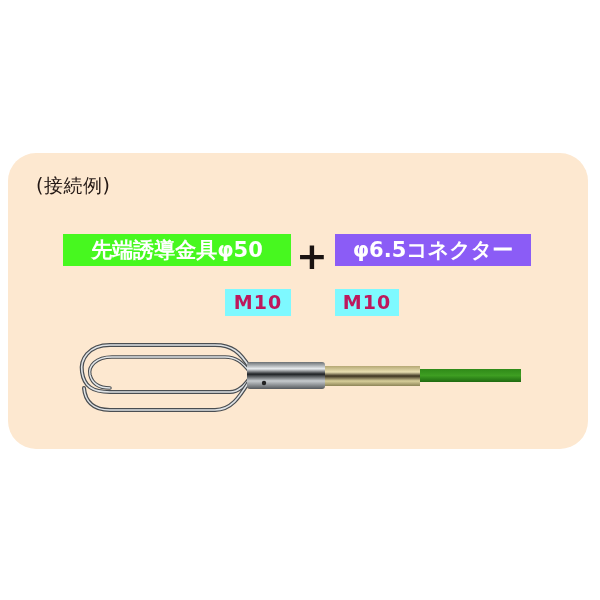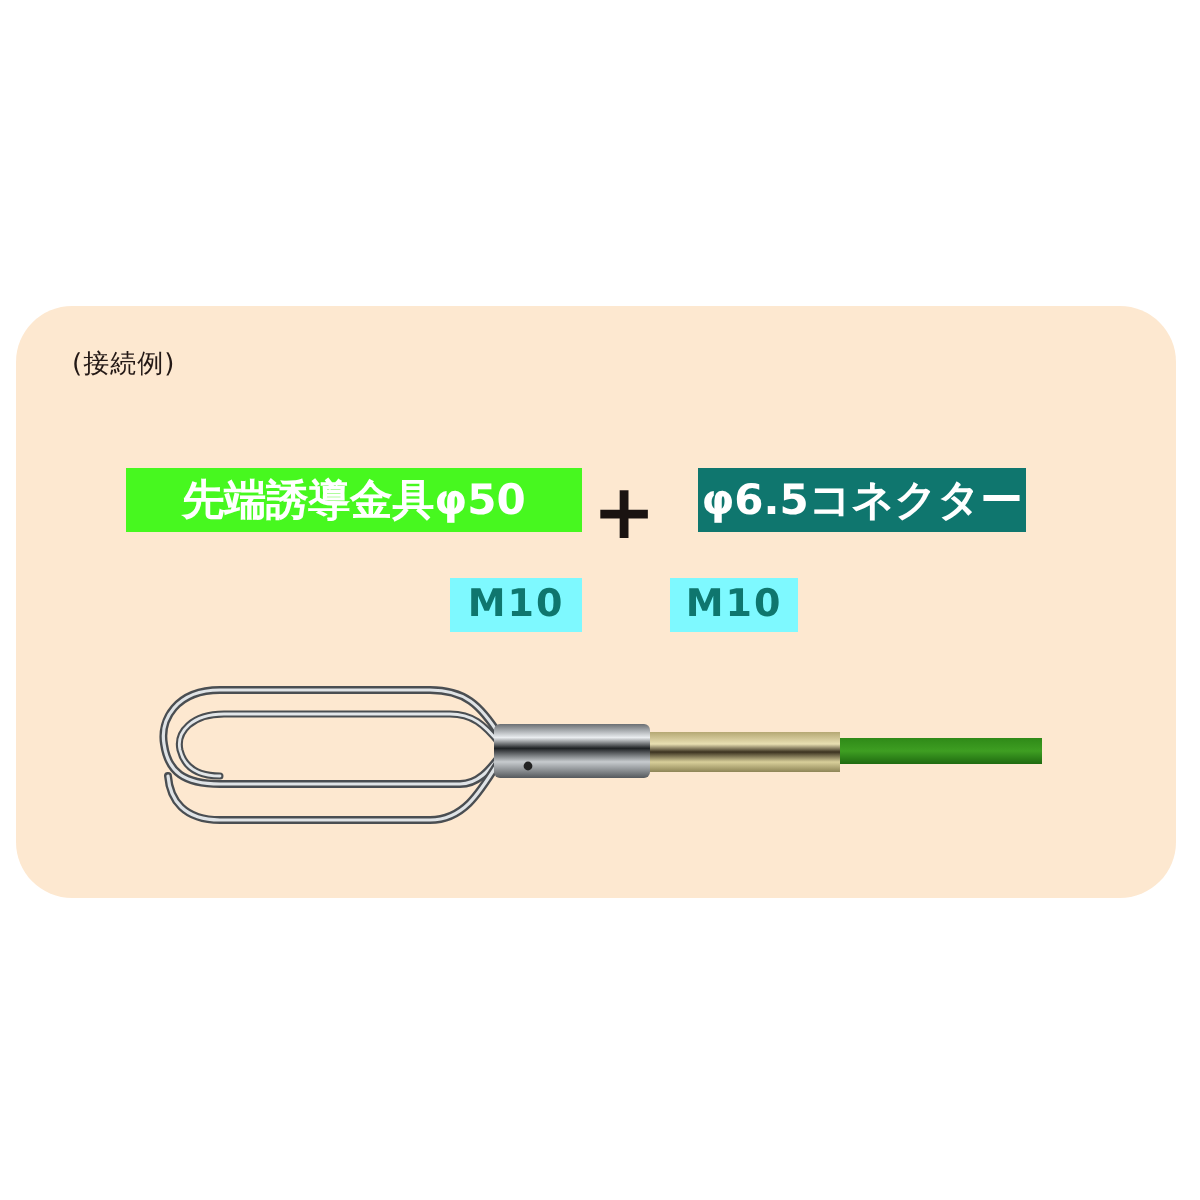--- a/index.html
+++ b/index.html
@@ -5,38 +5,38 @@
   html, body { margin: 0; padding: 0; }
   body {
     width: 600px; height: 600px; background: #ffffff; position: relative; overflow: hidden;
     font-family: "DejaVu Sans", sans-serif;
   }
   .panel {
     position: absolute; left: 8px; top: 153px; width: 580px; height: 296px;
     background: #fde8d0; border-radius: 28px;
   }
   .title {
-    position: absolute; left: 36px; top: 173px; font-size: 13px; color: #231815;
+    position: absolute; left: 36px; top: 173px; font-size: 19px; color: #231815;
     letter-spacing: 0.5px; white-space: nowrap;
   }
   .label-box {
     position: absolute; top: 234px; height: 32px; line-height: 32px;
     color: #ffffff; font-size: 21px; font-weight: bold; white-space: nowrap;
     font-family: "DejaVu Sans", sans-serif; box-sizing: border-box;
     letter-spacing: 0px; text-align: center; overflow: hidden;
   }
   .green-box { left: 63px; width: 228px; background: #47f81f; }
-  .blue-box  { left: 335px; width: 164px; background: #0f766e; margin-left: 14px; }
+  .blue-box  { left: 335px; width: 196px; background: #8b5cf6; }
   .plus {
     position: absolute; left: 296px; top: 236px; width: 32px; height: 40px;
     font-size: 38px; line-height: 40px; font-weight: bold; color: #1a1311; text-align: center;
   }
   .thread {
     position: absolute; top: 289px; height: 27px; line-height: 27px;
-    background: #7ef9ff; color: #0f766e; font-weight: bold; font-size: 19px;
+    background: #7ef9ff; color: #be185d; font-weight: bold; font-size: 19px;
     text-align: center; letter-spacing: 1px; font-family: "DejaVu Sans", sans-serif;
   }
   .thread-1 { left: 225px; width: 66px; }
   .thread-2 { left: 335px; width: 64px; }
   .product { position: absolute; left: 70px; top: 335px; width: 460px; height: 85px; }
 </style>
 </head>
 <body>
 
 <div class="panel"></div>

